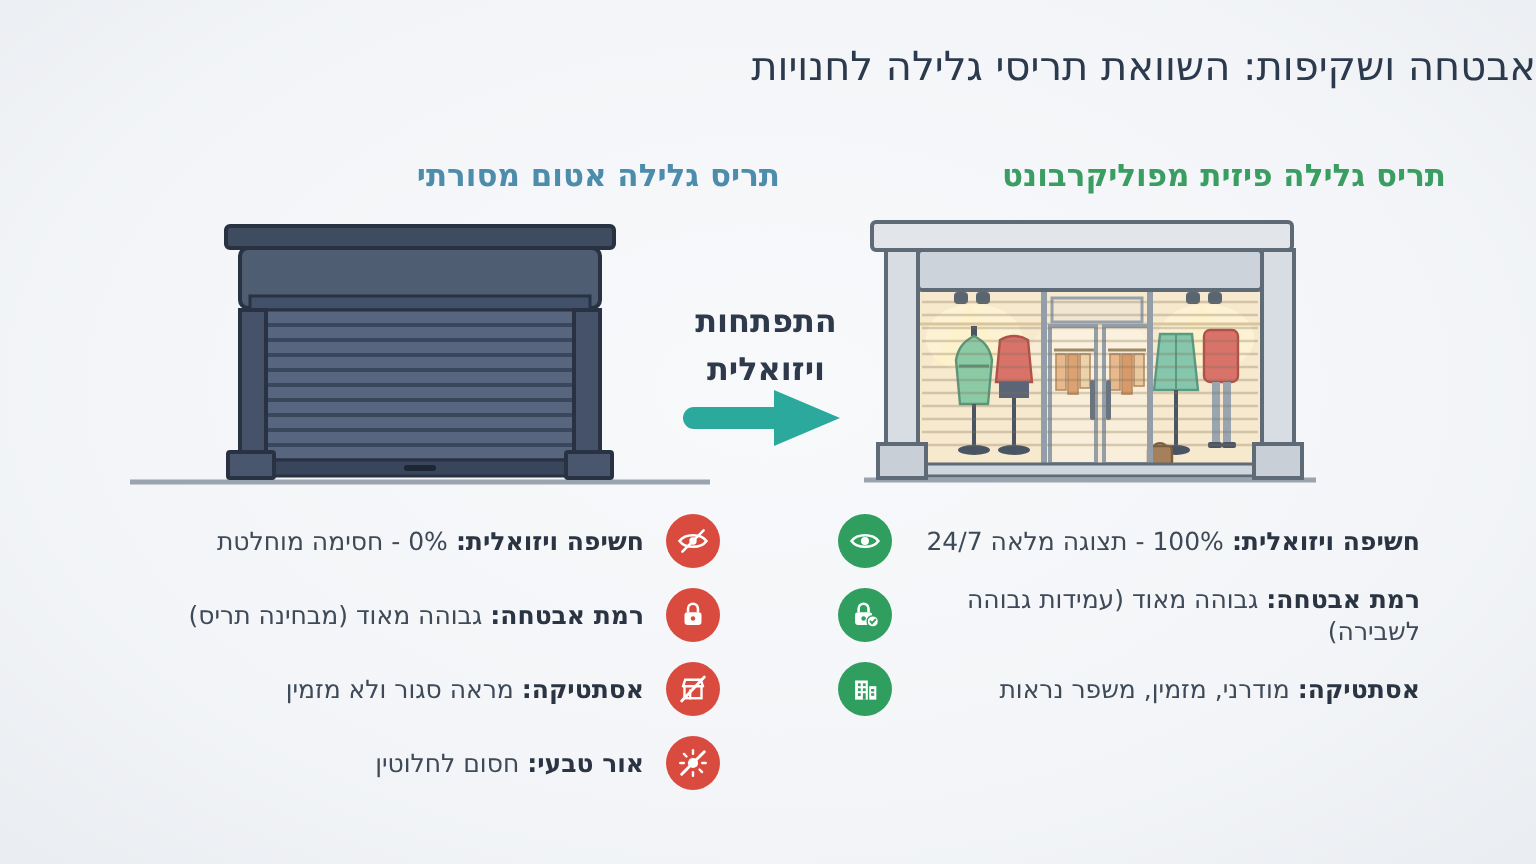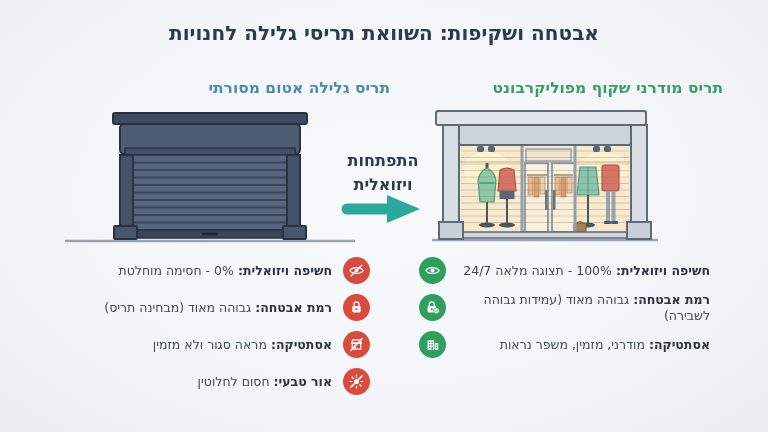--- a/index.html
+++ b/index.html
@@ -3,59 +3,59 @@
 <meta charset="utf-8">
 <style>
   html,body { margin:0; padding:0; background:#e8eaee; }
   .stage {
     position:relative; width:768px; height:432px; overflow:hidden;
     direction:rtl;
     background: radial-gradient(ellipse at 50% 45%, #f7f9fb 0%, #f3f5f8 62%, #eaedf1 100%);
     font-family:"DejaVu Sans", sans-serif;
   }
   .title {
-    position:absolute; top:21px; left:0; right:0; text-align:center;
-    font-size:20px; font-weight:bold; color:#2c3a4e;
+    position:absolute; top:21px; left:0; right:0; 
+    font-size:20px; font-weight:normal; color:#2c3a4e;
   }
   .col-header { position:absolute; top:79px; text-align:right; font-size:15.5px; font-weight:bold; }
   .col-header.left  { left:80px;  width:310px; color:#4d8cab; }
   .col-header.right { left:408px; width:315px; color:#3a9d62; }
 
   .evolution-label {
     position:absolute; top:149px; left:338px; width:90px; text-align:center;
     font-size:16px; font-weight:bold; color:#2e3a4c; line-height:1.5;
   }
   .evolution-arrow { position:absolute; top:193px; left:341px; width:84px; height:32px; }
 
   .illu { position:absolute; }
   .illu.shutter    { left:60px;  top:110px; width:300px; height:135px; }
   .illu.storefront { left:430px; top:105px; width:230px; height:145px; }
 
   .rows { position:absolute; top:252px; }
-  .rows.left  { left:65px;  width:305px; }
+  .rows.left  { left:55px;  width:305px; }
   .rows.right { left:419px; width:291px; }
   .row { height:37px; display:flex; align-items:center; gap:11px; }
   .row .txt { flex:1; font-size:12.5px; color:#3f4a58; text-align:right; line-height:1.25; }
   .row .txt b { color:#2a3442; }
   .badge {
     flex:0 0 auto; width:27px; height:27px; border-radius:50%;
     display:flex; align-items:center; justify-content:center;
   }
   .badge.neg { background:#d94b3f; }
   .badge.pos { background:#2f9e5f; }
   .badge svg { width:17px; height:17px; display:block; }
 </style>
 </head>
 <body>
 
 <div class="stage">
 
   <div class="title">אבטחה ושקיפות: השוואת תריסי גלילה לחנויות</div>
 
-  <div class="col-header right">תריס מודרני שקוף מפוליקרבונט</div>
+  <div class="col-header right">תריס גלילה פיזית מפוליקרבונט</div>
   <div class="col-header left">תריס גלילה אטום מסורתי</div>
 
   <div class="evolution-label">
     <span>התפתחות</span><br>
     <span>ויזואלית</span>
   </div>
   <svg class="evolution-arrow" viewBox="0 0 84 32">
     <line x1="6" y1="16" x2="50" y2="16" stroke="#2aa99c" stroke-width="11" stroke-linecap="round"></line>
     <polygon points="46,2 79,16 46,30" fill="#2aa99c"></polygon>
   </svg>

